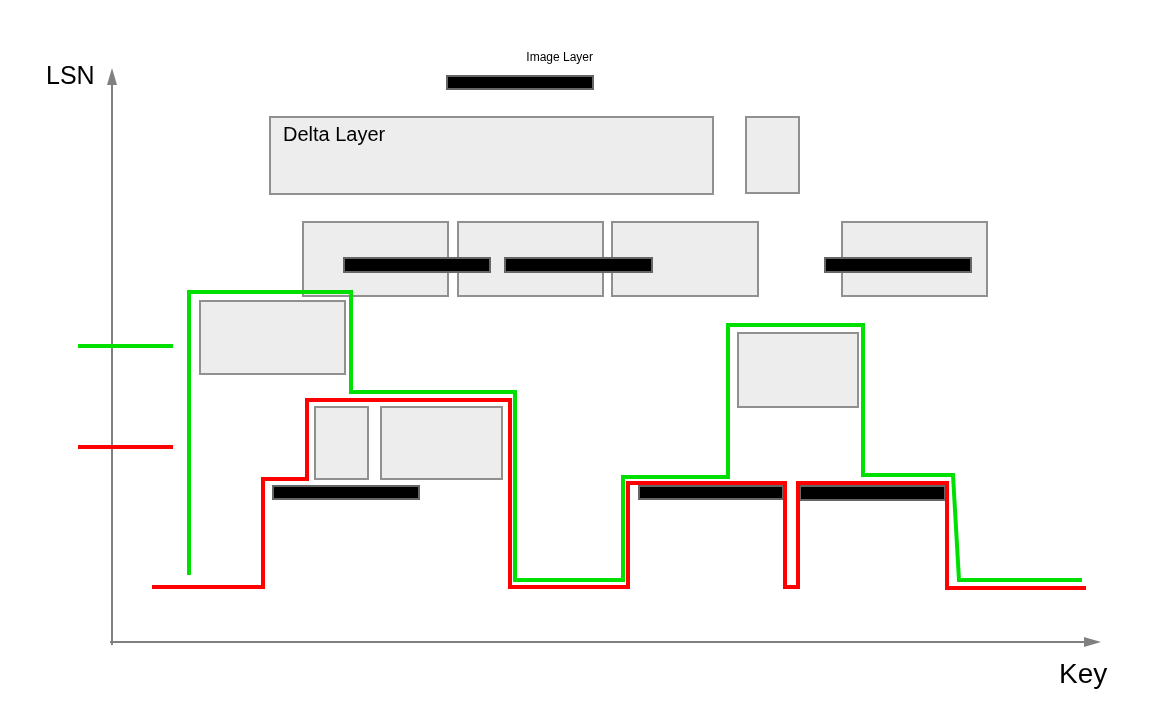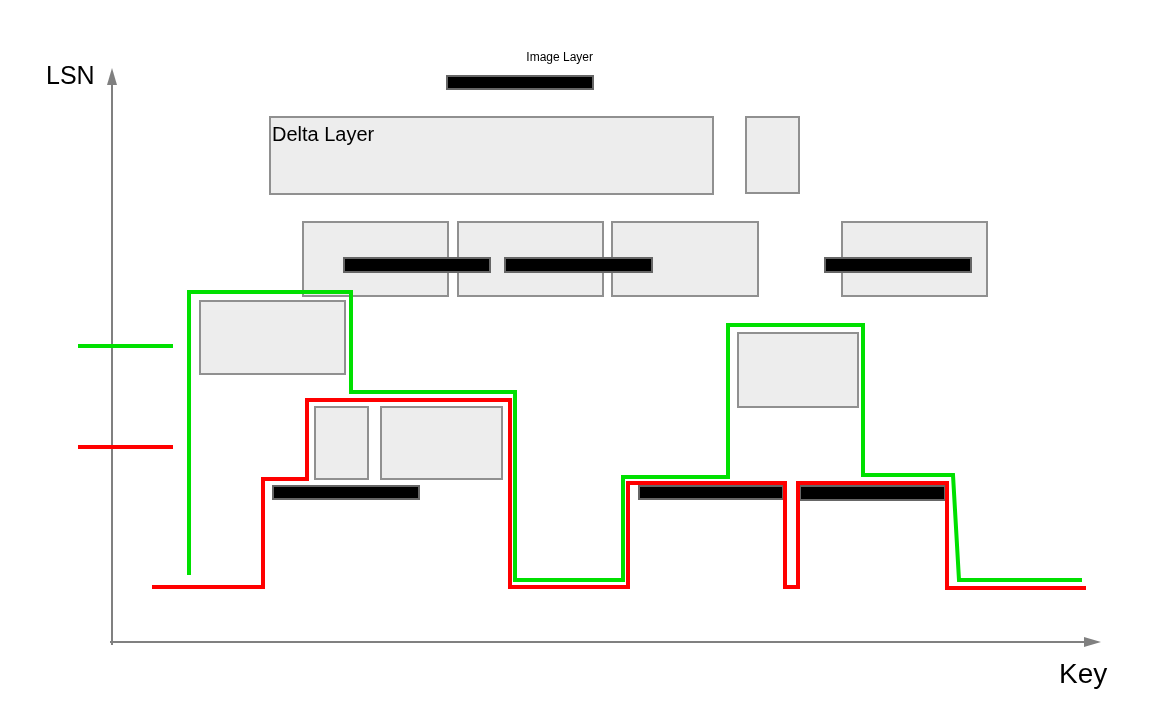--- a/index.html
+++ b/index.html
@@ -2,21 +2,21 @@
 <html><head>
 <meta charset="utf-8">
 <style>
   html,body{margin:0;padding:0;background:#ffffff}
   #canvas{position:relative;width:1175px;height:704px;background:#ffffff;
           font-family:"Liberation Sans",sans-serif;overflow:hidden}
   .lbl{position:absolute;color:#000;white-space:nowrap;line-height:1.1}
   #lsn{left:46px;top:62px;font-size:25px}
   #key{left:1059px;top:659px;font-size:28px}
   #imglbl{left:447px;top:51px;width:146px;text-align:right;font-size:12px}
-  #dellbl{left:272px;top:123px;font-size:20px}
+  #dellbl{left:283px;top:123px;font-size:20px}
   svg{position:absolute;left:0;top:0}
 </style>
 </head>
 <body>
 
 <div id="canvas">
   <svg id="diagram-svg" width="1175" height="704" viewBox="0 0 1175 704">
       <line x1="112" y1="645" x2="112" y2="84" stroke="#808080" stroke-width="2"></line>
       <polygon points="112,68 107,85 117,85" fill="#808080"></polygon>
       <line x1="110" y1="642" x2="1086" y2="642" stroke="#808080" stroke-width="2"></line>

